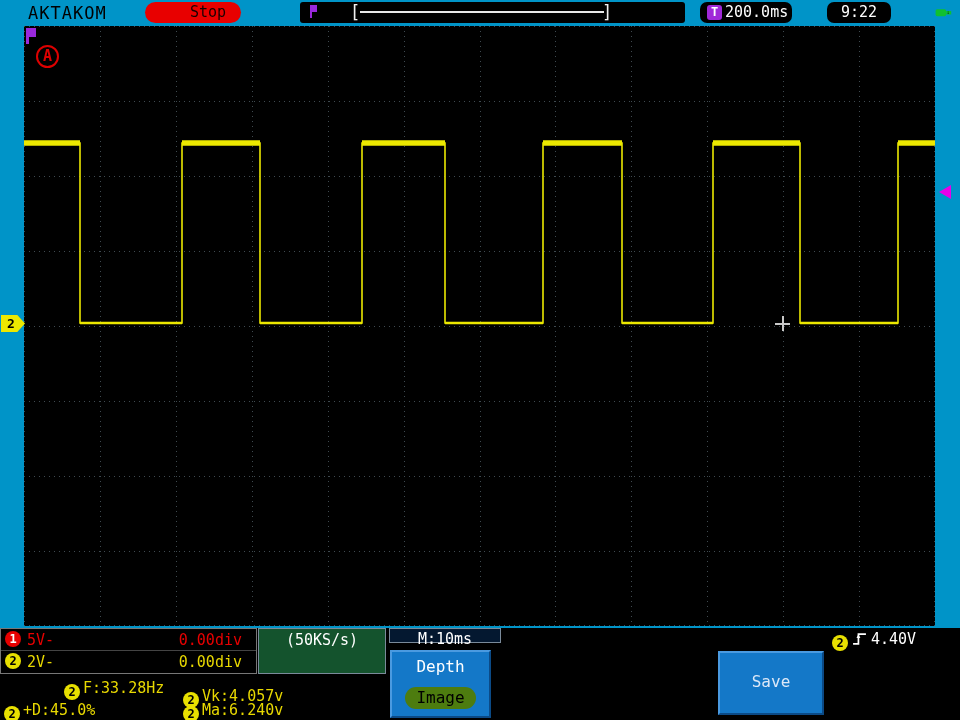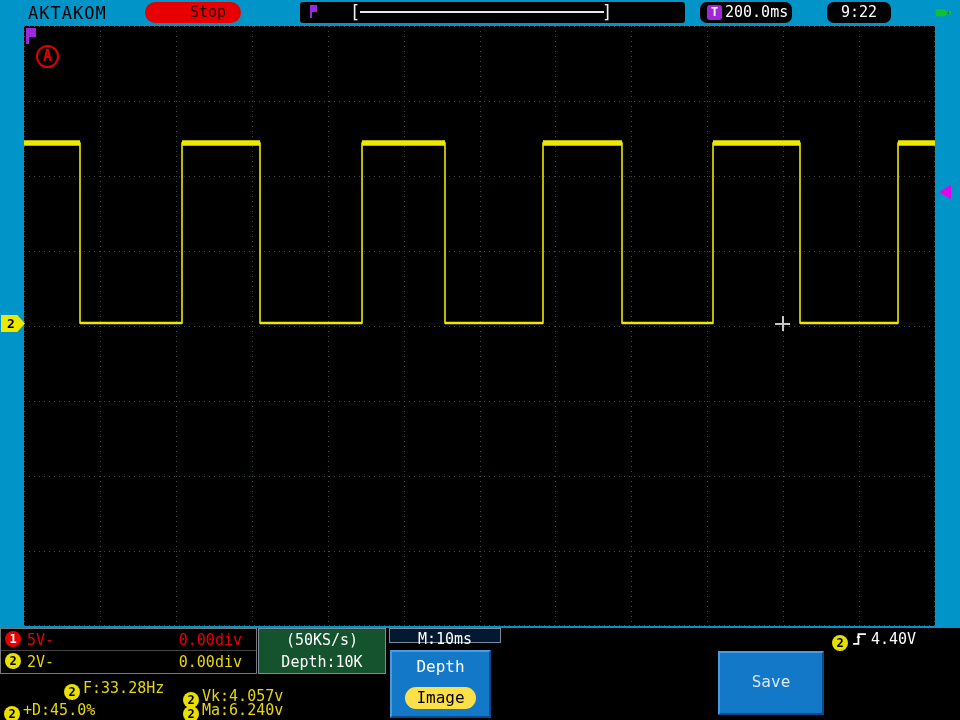--- a/index.html
+++ b/index.html
@@ -72,21 +72,21 @@
   .edge-icon { width:15px; height:15px; vertical-align:-2px; margin:0 4px 0 4px; }
   .meas { position:absolute; font-size:15px; line-height:22px; color:#e8d800; white-space:nowrap; }
   .meas .badge { vertical-align:-3px; margin-right:3px; }
   .m0 { left:16px;  top:49px;margin-left:48px; }
   .m1 { left:183px; top:57px; }
   .m2 { left:4px;  top:71px; }
   .m3 { left:183px; top:71px; }
   .type-box { position:absolute; left:390px; top:22px; width:101px; height:68px; background:#1478c8;
               border:2px solid; border-color:#4a9ae0 #0b4a86 #0b4a86 #4a9ae0; }
   .type-label { margin-top:5px; text-align:center; color:#fff; font-size:16px; }
-  .type-value { position:absolute; left:13px; right:13px; top:35px; height:22px; background:#fde047;
+  .type-value { position:absolute; left:13px; right:13px; top:35px; height:22px; background:#4d7c0f;
                 color:#000; text-align:center; font-size:16px; line-height:22px;border-radius:11px; }
   .save-btn { position:absolute; left:718px; top:23px; width:106px; height:64px; background:#1478c8;
               border:2px solid; border-color:#4a9ae0 #0b4a86 #0b4a86 #4a9ae0; color:#dce8f8;
               font-size:16px; text-align:center; line-height:58px; }
 </style>
 </head>
 <body>
 
 <div class="frame">
 
@@ -166,21 +166,20 @@
       </div>
       <div class="ch-row row2">
         <span class="badge badge-yel">2</span>
         <span class="scale">2V-</span>
         <span class="offset">0.00div</span>
       </div>
     </div>
 
     <div class="acq-box">
       <div>(50KS/s)</div>
-      <div>Depth:10K</div>
     </div>
 
     <div class="tb-box">M:10ms</div>
 
     <div class="trig-info">
       <span class="badge badge-yel">2</span><svg class="edge-icon" viewBox="0 0 14 14">
           <path d="M1 12 H6 V3 H13" fill="none" stroke="#fff" stroke-width="1.6"></path>
           <path d="M4.2 6.5 L7.8 6.5 L6 3 Z" fill="#fff"></path>
         </svg><span>4.40V</span>
     </div>

